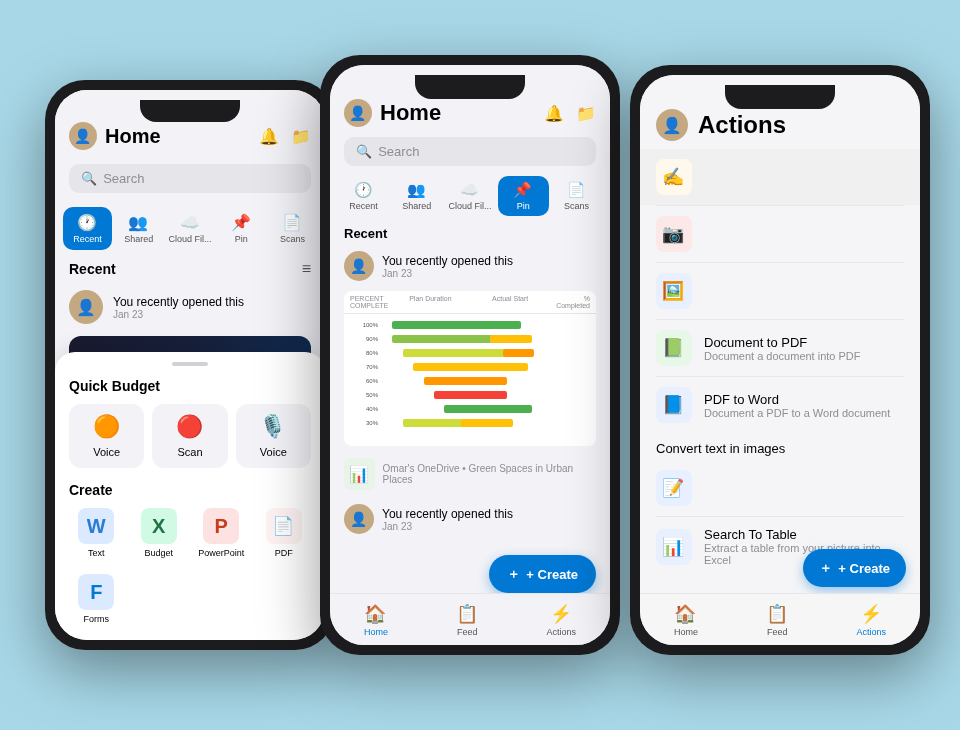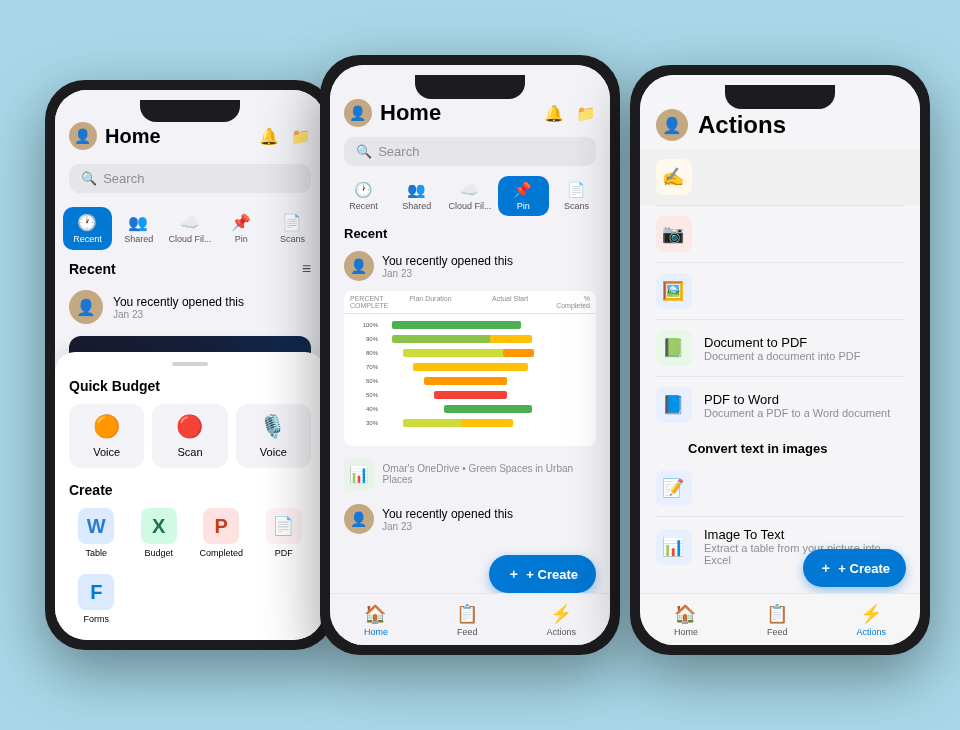--- a/index.html
+++ b/index.html
@@ -597,23 +597,22 @@
       color: #000;
     }
     .action-text .a2 {
       font-size: 11px;
       color: #8e8e93;
     }
 
     .rp-section-divider {
       padding: 8px 16px 4px;
       font-size: 13px;
-      font-weight: 700;
+      font-weight: 400;
       color: #000;
-      margin-left: 32px;
     }
 
     .rp-create-fab {
       position: absolute;
       bottom: 58px;
       right: 14px;
       background: #0078d4;
       color: #fff;
       border: none;
       border-radius: 20px;
@@ -746,33 +745,33 @@
           <span class="qc-label">Voice</span>
         </div>
       </div>
 
       <div class="sheet-section-title">Create</div>
       <div class="create-row">
         <div class="create-item">
           <div class="create-icon-box" style="background:#dbeafe;">
             <span style="font-size:20px;font-weight:800;color:#2b7cd3;">W</span>
           </div>
-          <span class="create-label">Table</span>
+          <span class="create-label">Text</span>
         </div>
         <div class="create-item">
           <div class="create-icon-box" style="background:#d1fae5;">
             <span style="font-size:20px;font-weight:800;color:#217346;">X</span>
           </div>
           <span class="create-label">Budget</span>
         </div>
         <div class="create-item">
           <div class="create-icon-box" style="background:#fee2e2;">
             <span style="font-size:20px;font-weight:800;color:#c43e1c;">P</span>
           </div>
-          <span class="create-label">Completed</span>
+          <span class="create-label">PowerPoint</span>
         </div>
         <div class="create-item">
           <div class="create-icon-box" style="background:#fef2f2;">
             <span style="font-size:18px;color:#c43e1c;">📄</span>
           </div>
           <span class="create-label">PDF</span>
         </div>
         <div class="forms-item">
           <div class="create-icon-box" style="background:#dbeafe;">
             <span style="font-size:20px;font-weight:800;color:#0078d4;">F</span>
@@ -998,21 +997,21 @@
           <span>📝</span>
         </div>
       </div>
       <div class="rp-divider"></div>
 
       <div class="action-item">
         <div class="action-icon-box" style="background:#e8effe;">
           <span>📊</span>
         </div>
         <div class="action-text">
-          <div class="a1">Image To Text</div>
+          <div class="a1">Search To Table</div>
           <div class="a2">Extract a table from your picture into Excel</div>
         </div>
       </div>
 
     </div>
 
     <button class="rp-create-fab">
       <span>＋</span>
       <span>+ Create</span>
     </button>

